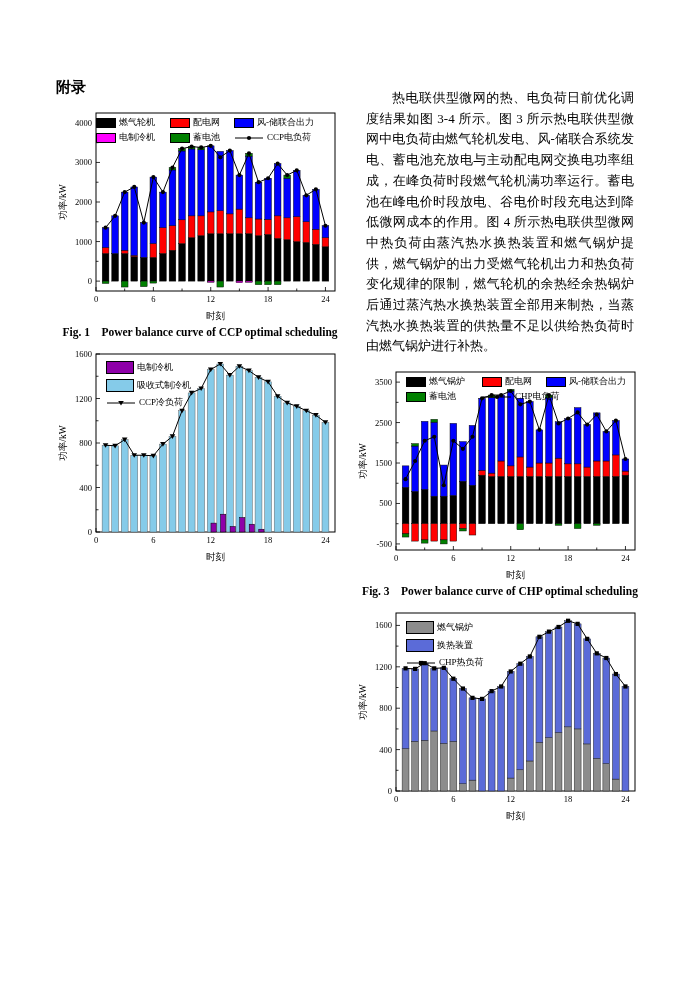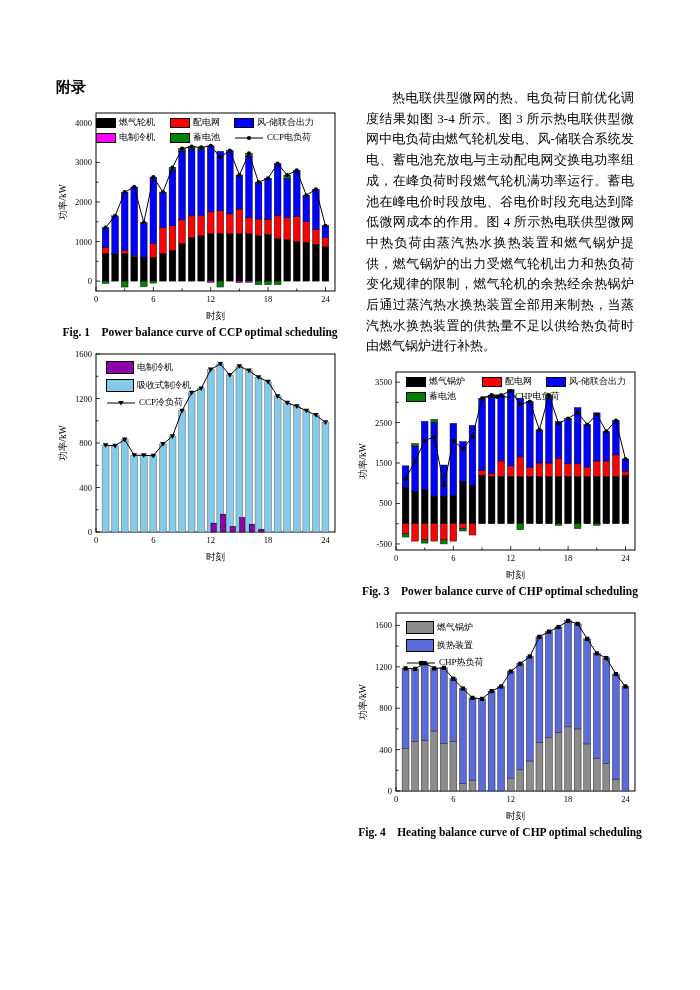--- a/index.html
+++ b/index.html
@@ -626,18 +626,17 @@
               </div>
               <div class="legend-item">
                 <svg width="30" height="10" class="line-swatch">
                   <line x1="1" y1="5" x2="29" y2="5" stroke="#000000" stroke-width="1"></line>
                   <rect x="12.9" y="2.9" width="4.2" height="4.2" fill="#000000"></rect>
                 </svg>
                 <span>CHP热负荷</span>
               </div>
             </div>
           </div>
-        <div class="caption en">Fig. 4　Heating balance curve of CHP optimal scheduling</div>
       </div>
     </div>
 
   </div>
 </div>
 
 </body></html>

